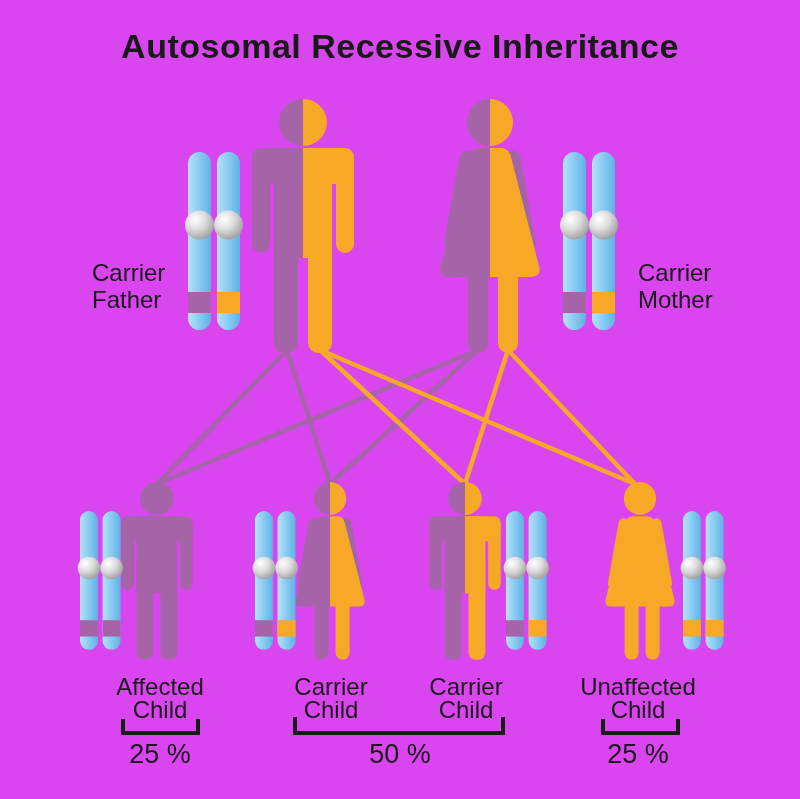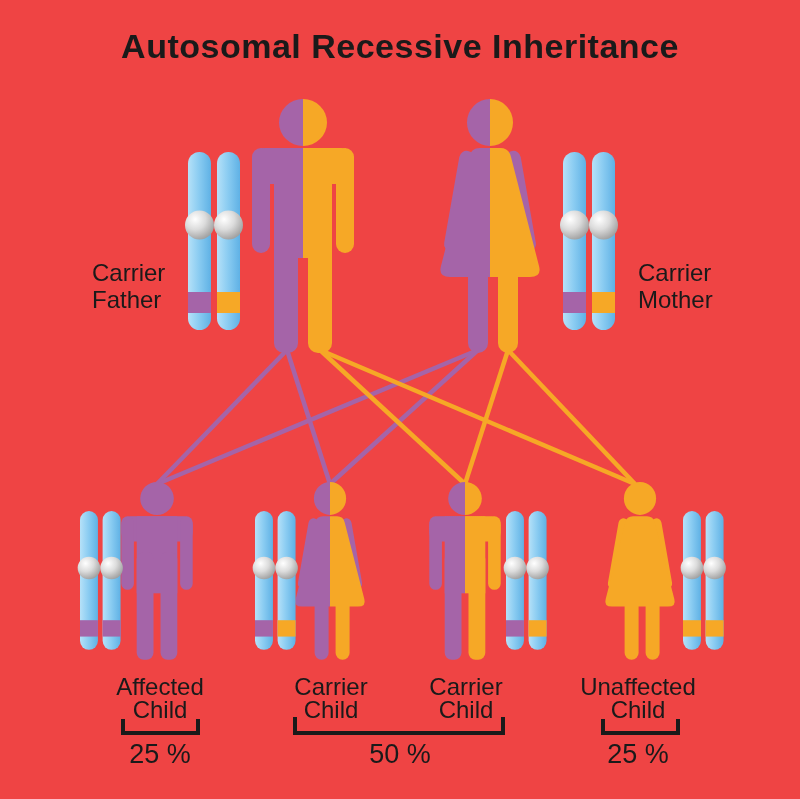--- a/index.html
+++ b/index.html
@@ -1,16 +1,16 @@
 <!DOCTYPE html>
 <html><head>
 <meta charset="utf-8">
 <style>
   html,body{margin:0;padding:0;background:#ffffff;}
-  .stage{position:relative;width:800px;height:799px;background:#ef4444;overflow:hidden;}
+  .stage{position:relative;width:800px;height:799px;background:#d946ef;overflow:hidden;}
   svg{display:block;}
   .t-title{font:bold 34px "Liberation Sans", sans-serif;fill:#1a1a1a;letter-spacing:0.5px;}
   .t-label{font:24px "Liberation Sans", sans-serif;fill:#1a1a1a;}
   .t-pct{font:27px "Liberation Sans", sans-serif;fill:#1a1a1a;}
   .fill-purple{fill:#A564A8;}
   .fill-orange{fill:#F6A826;}
   .stroke-purple{stroke:#A564A8;stroke-width:4.5;}
   .stroke-orange{stroke:#F6A826;stroke-width:4.5;}
   .bracket{stroke:#1a1a1a;stroke-width:4;fill:none;}
 </style>

